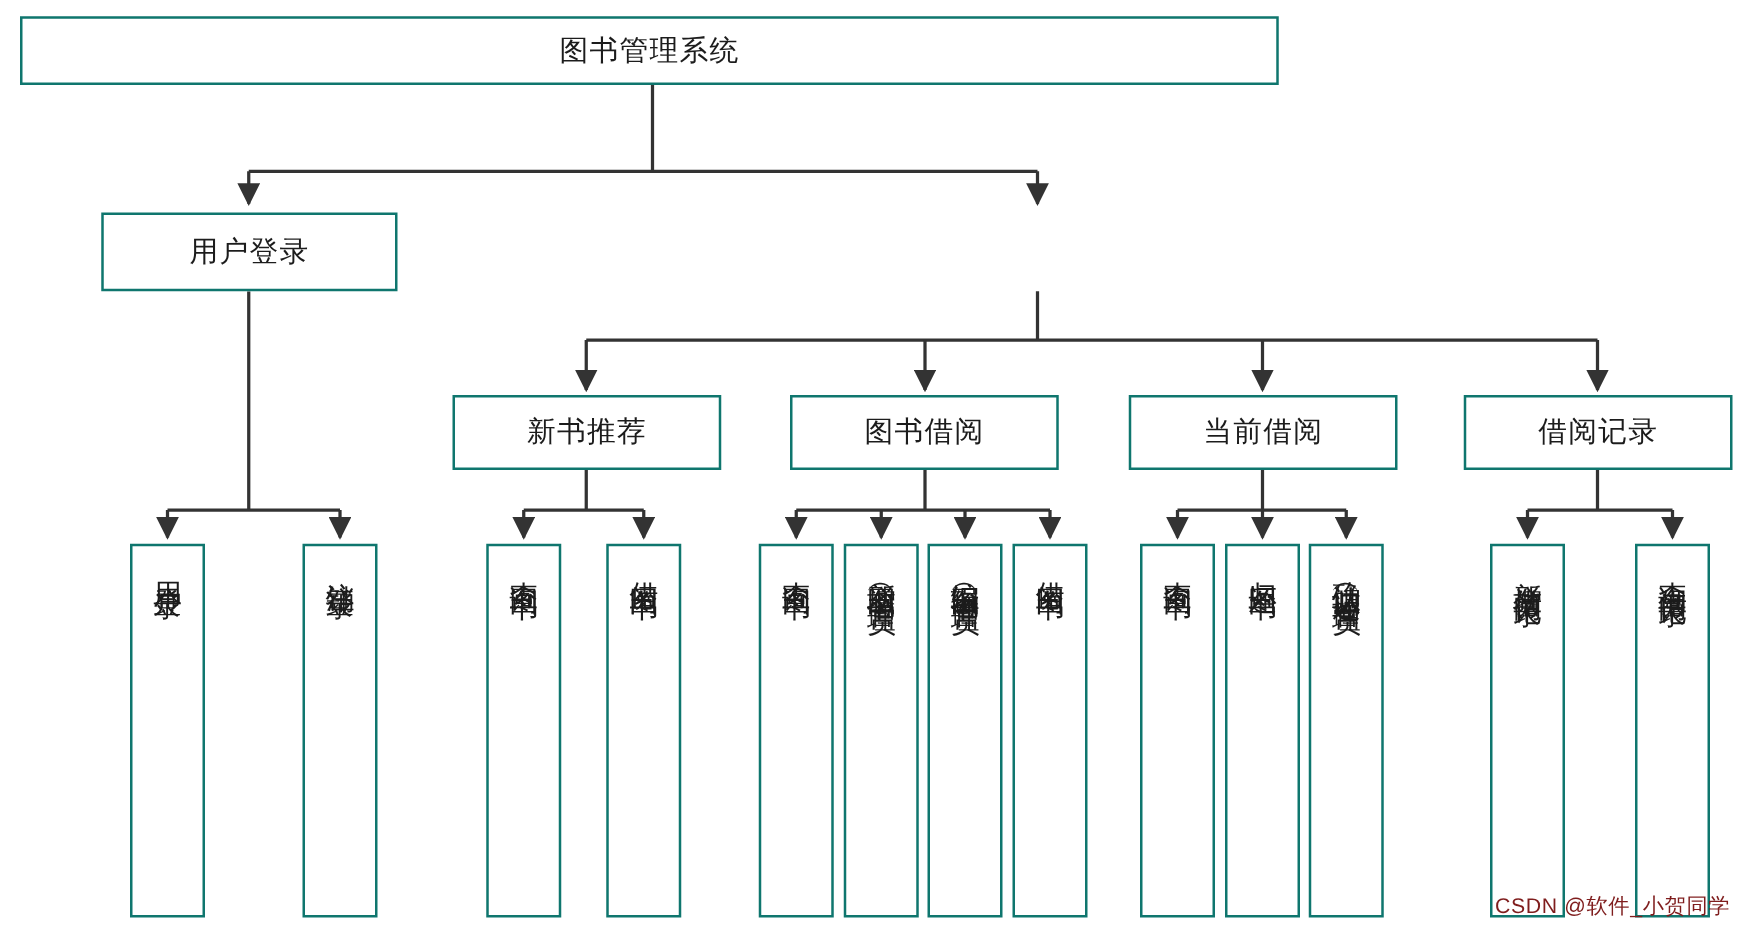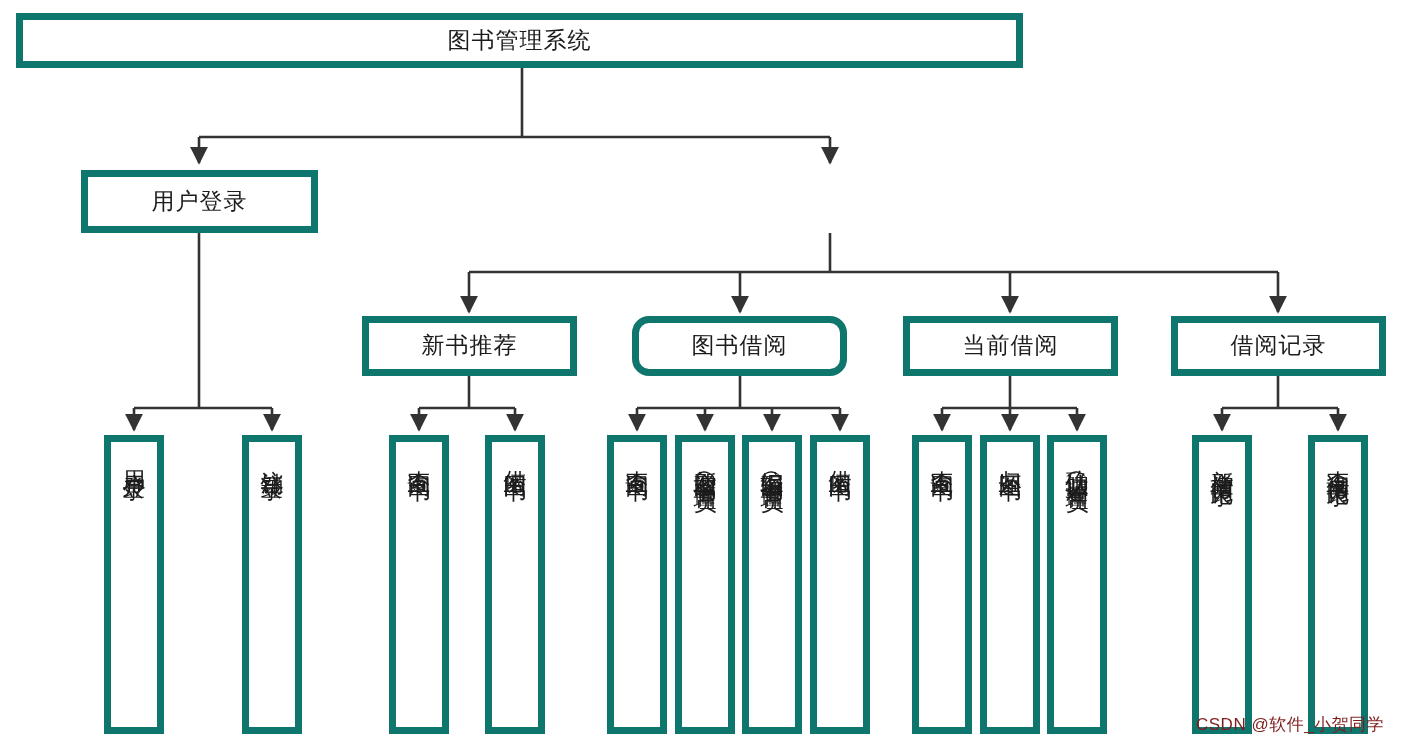--- a/index.html
+++ b/index.html
@@ -22,21 +22,21 @@
     left: 0;
     top: 0;
     width: 1405px;
     height: 747px;
     pointer-events: none;
   }
   .node {
     position: absolute;
     box-sizing: border-box;
     background: #ffffff;
-    border: 7px solid #0f766e;
+    border: 2px solid #0f766e;
     display: flex;
     align-items: center;
     justify-content: center;
     color: #1c1c1c;
   }
   .node .label {
     display: block;
     text-align: center;
     line-height: 1.18;
     white-space: nowrap;
@@ -126,21 +126,21 @@
     <span class="label">图书管理系统</span>
   </div>
 
   <div class="node h" style="left:81px; top:170px; width:237px; height:63px;">
     <span class="label">用户登录</span>
   </div>
 
   <div class="node h" style="left:362px; top:316px; width:215px; height:60px;">
     <span class="label">新书推荐</span>
   </div>
-  <div class="node h" style="left:632px; top:316px; width:215px; height:60px;border-radius:17px;">
+  <div class="node h" style="left:632px; top:316px; width:215px; height:60px;">
     <span class="label">图书借阅</span>
   </div>
   <div class="node h" style="left:903px; top:316px; width:215px; height:60px;">
     <span class="label">当前借阅</span>
   </div>
   <div class="node h" style="left:1171px; top:316px; width:215px; height:60px;">
     <span class="label">借阅记录</span>
   </div>
 
   <div class="node v" style="left:104px; top:435px; width:60px; height:299px;">

